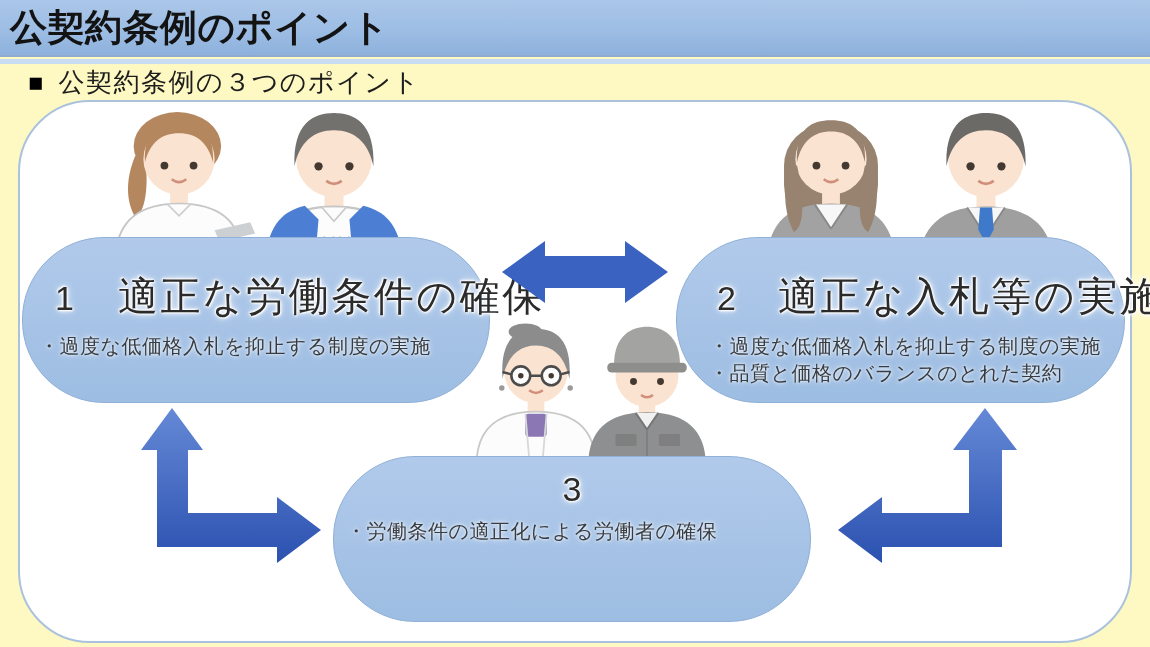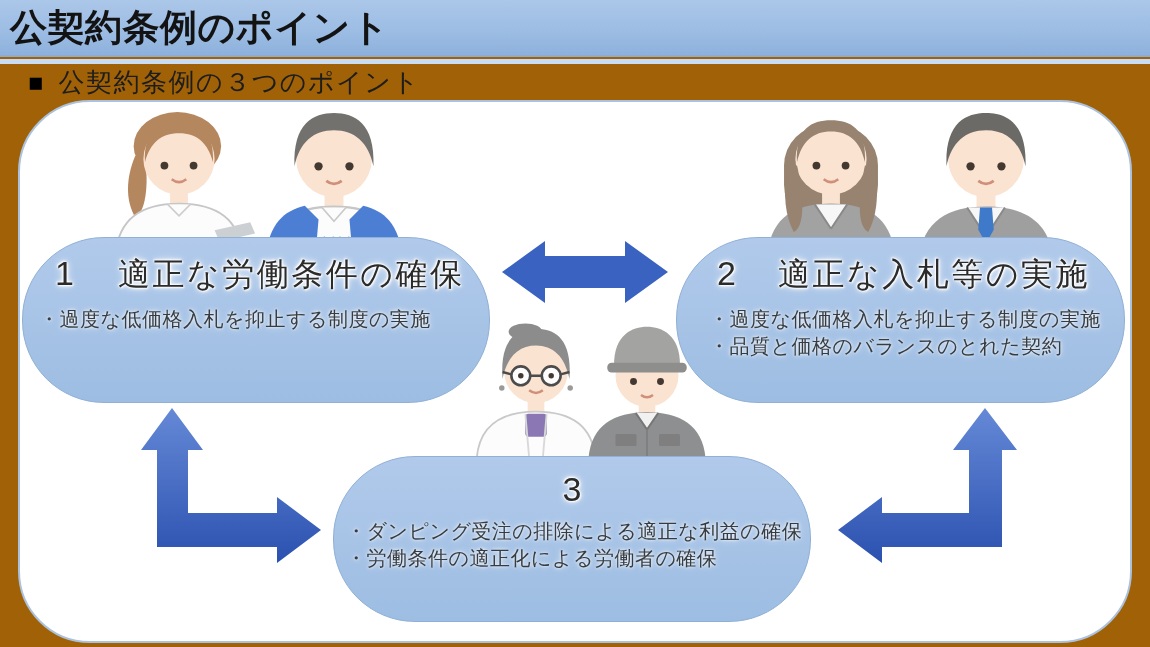--- a/index.html
+++ b/index.html
@@ -1,19 +1,19 @@
 <!DOCTYPE html>
 <html lang="ja"><head>
 <meta charset="utf-8">
 <style>
   * { margin:0; padding:0; box-sizing:border-box; }
   html,body { background:#ffffff; }
   .stage {
     position:relative; width:1150px; height:647px; overflow:hidden;
-    background:#a16207;
+    background:#fef9c3;
     font-family:"Liberation Sans","DejaVu Sans",sans-serif;
   }
 
   
   .header-band {
     position:absolute; left:0; top:0; width:1150px; height:57px;
     background:linear-gradient(180deg,#abc7e9 0%,#9dbde4 55%,#8db1dc 100%);
     border-bottom:2px solid #90aacd;
   }
   .header-band h1 {
@@ -62,22 +62,23 @@
   .bubble-3 { left:333px; top:456px; width:478px; height:166px; }
 
   .bubble .title-row {
     display:flex; align-items:baseline; padding-top:15px; white-space:nowrap;
   }
   .bubble .num   {
     font-size:34px; color:#2b2b2b;
     text-shadow:0 0 2px #fff,0 0 5px #fff,0 0 9px rgba(255,255,255,.95),1px 1px 2px #fff,-1px -1px 2px #fff;
   }
   .bubble .btitle {
-    font-size:32px; letter-spacing:2.5px; color:#2b2b2b;
+    font-size:40px; letter-spacing:2.5px; color:#2b2b2b;
     text-shadow:0 0 2px #fff,0 0 5px #fff,0 0 9px rgba(255,255,255,.95),1px 1px 2px #fff,-1px -1px 2px #fff;
+    margin-top:16px;
   }
   .bubble-1 .num { margin-left:32px; }
   .bubble-1 .btitle { margin-left:44px; }
   .bubble-2 .num { margin-left:40px; }
   .bubble-2 .btitle { margin-left:42px; }
   .bubble-3 .title-row { justify-content:center; padding-top:13px; }
   .bubble-3 .btitle { margin-left:42px; }
 
   .bubble ul { list-style:none; margin-top:9px; }
   .bubble li {
@@ -227,21 +228,20 @@
       <li>・過度な低価格入札を抑止する制度の実施</li>
       <li>・品質と価格のバランスのとれた契約</li>
     </ul>
   </div>
 
   <div class="bubble bubble-3">
     <div class="title-row">
       <span class="num">3</span>
     </div>
     <ul>
-      <li>・ダンピング受注の排除による適正な利益の確保</li>
       <li>・労働条件の適正化による労働者の確保</li>
     </ul>
   </div>
 
   <svg class="arrows" width="1150" height="647" viewBox="0 0 1150 647">
     <defs>
       <linearGradient id="lgv" x1="0" y1="0" x2="0" y2="1">
         <stop offset="0" stop-color="#6589d6"></stop>
         <stop offset="1" stop-color="#2b51b0"></stop>
       </linearGradient>

